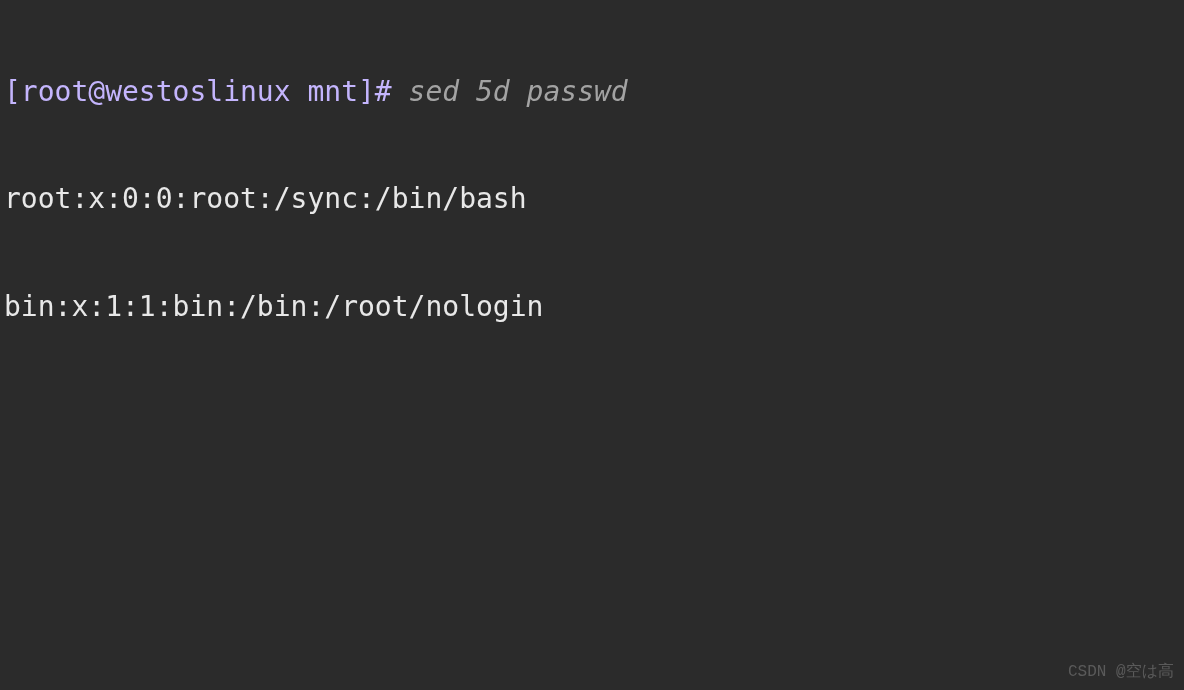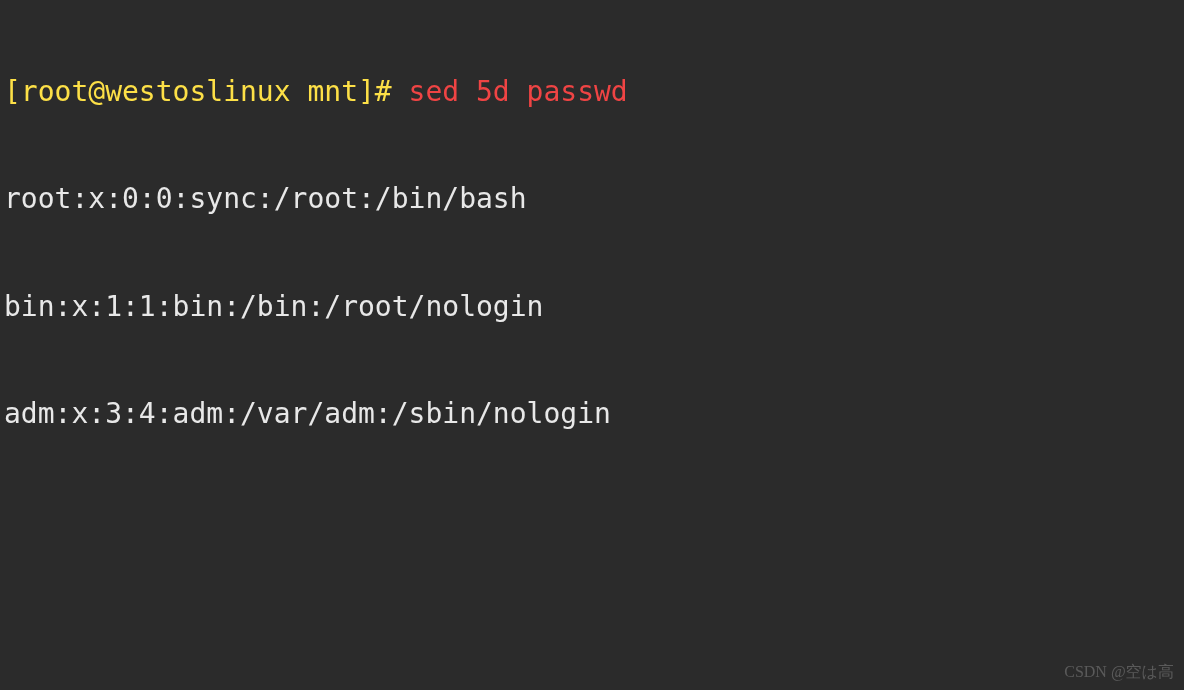--- a/index.html
+++ b/index.html
@@ -20,42 +20,42 @@
       position: relative;
     }
     .terminal {
       white-space: pre;
       font-variant-ligatures: none;
     }
     .line {
       white-space: pre;
     }
     .prompt-user {
-      color: #fde047;
+      color: #c4b5fd;
     }
     .command {
-      color: #ef4444;
+      color: #a3a3a3;
+      font-style: italic;
     }
     .watermark {
       position: absolute;
       bottom: 8px;
       right: 10px;
       color: rgba(200, 200, 200, 0.3);
       font-size: 16px;
-      font-family: Liberation Serif, serif;
+      font-family: Liberation Mono, monospace;
     }
   </style>
 </head>
 <body>
 
 <div class="terminal">
   <div class="line"><span class="prompt-user">[root@westoslinux mnt]# </span><span class="command">sed 5d passwd</span></div>
-  <div class="line">root:x:0:0:sync:/root:/bin/bash</div>
+  <div class="line">root:x:0:0:root:/sync:/bin/bash</div>
   <div class="line">bin:x:1:1:bin:/bin:/root/nologin</div>
-  <div class="line">adm:x:3:4:adm:/var/adm:/sbin/nologin</div>
   
   
   
   
   
   
   
   
   
   

